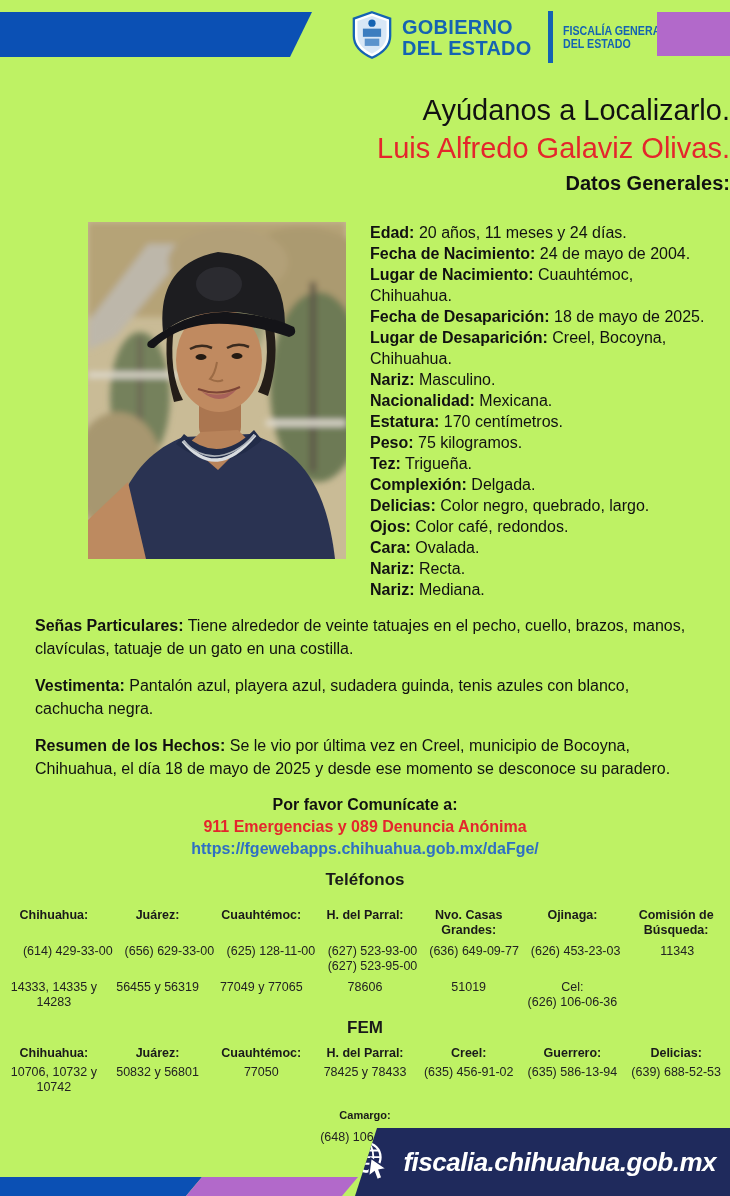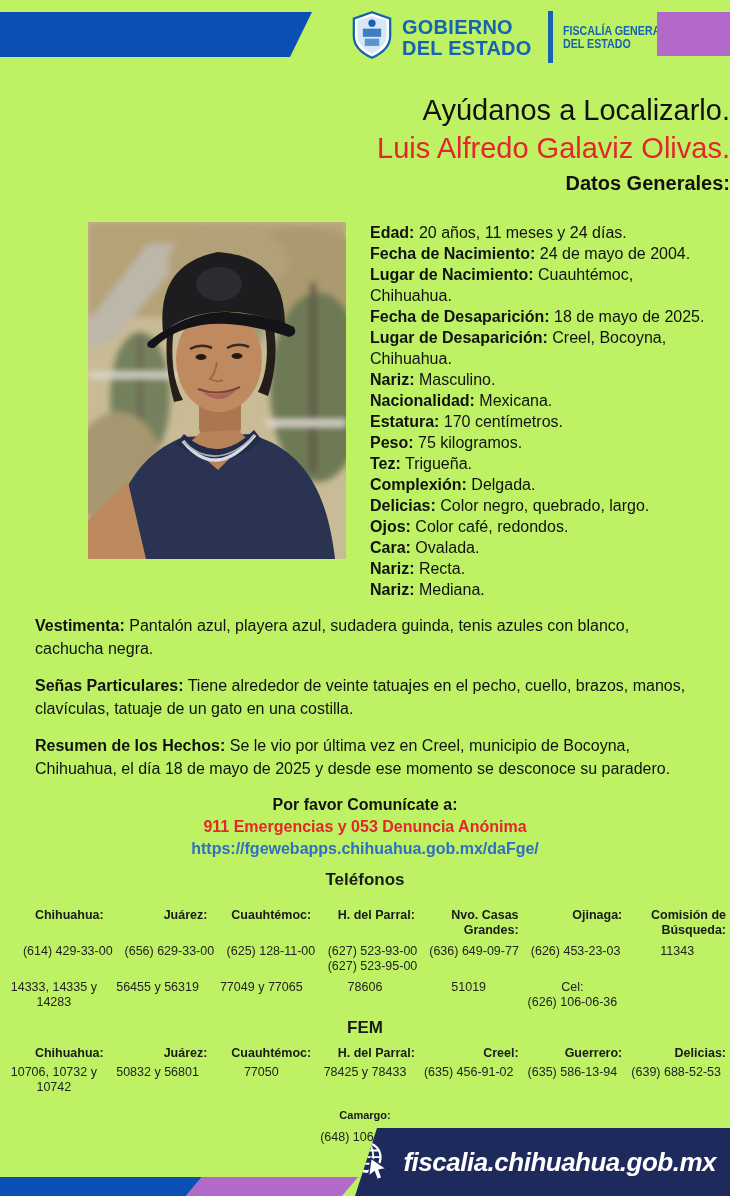--- a/index.html
+++ b/index.html
@@ -54,21 +54,21 @@
   .contact .red { color:#e4262c; }
   .contact .link { color:#2f6fc4; text-decoration:none; }
 
   
   .phones { margin-top:10px; }
   .tel-divider { display:flex; align-items:center; margin:0 6px;flex-direction:column; }
   .tel-divider .line { flex:1; height:2px; background:#2a2a2a; }
   .tel-divider .tel-title { font-weight:bold; font-size:17px; padding:0 20px; color:#1a1a1a; }
   .grid7 { display:grid; grid-template-columns:repeat(7,1fr); column-gap:4px; padding:0 4px; text-align:center; }
   .cell { font-size:12.5px; line-height:15px; color:#222; white-space:pre-line; }
-  .cell.hdr { font-weight:bold; color:#1a1a1a;text-align:right; }
+  .cell.hdr { font-weight:bold; color:#1a1a1a; }
   .hdr-row { margin-top:18px; }
   .hdr-row .cell { min-height:32px; }
   .val-row1 { margin-top:4px;padding-left:19px; }
   .val-row1 .cell { min-height:34px; }
   .val-row2 { margin-top:2px; }
   .fem-title { text-align:center; font-weight:bold; font-size:17px; color:#1a1a1a; margin-top:8px; }
   .fem-hdr { margin-top:8px; }
   .fem-val { margin-top:4px; }
   .camargo { text-align:center; margin-top:14px; }
   .camargo .c1 { font-weight:bold; font-size:11px; color:#1a1a1a; }
@@ -190,28 +190,28 @@
       <div class="field"><span class="lbl">Complexión:</span> <span>Delgada.</span></div>
       <div class="field"><span class="lbl">Delicias:</span> <span>Color negro, quebrado, largo.</span></div>
       <div class="field"><span class="lbl">Ojos:</span> <span>Color café, redondos.</span></div>
       <div class="field"><span class="lbl">Cara:</span> <span>Ovalada.</span></div>
       <div class="field"><span class="lbl">Nariz:</span> <span>Recta.</span></div>
       <div class="field"><span class="lbl">Nariz:</span> <span>Mediana.</span></div>
     </div>
   </div>
 
   <div class="paras">
+    <div class="para"><span class="lbl">Señas Particulares:</span> <span>Tiene alrededor de veinte tatuajes en el pecho, cuello, brazos, manos, clavículas, tatuaje de un gato en una costilla.</span></div>
     <div class="para"><span class="lbl">Vestimenta:</span> <span>Pantalón azul, playera azul, sudadera guinda, tenis azules con blanco, cachucha negra.</span></div>
-    <div class="para"><span class="lbl">Señas Particulares:</span> <span>Tiene alrededor de veinte tatuajes en el pecho, cuello, brazos, manos, clavículas, tatuaje de un gato en una costilla.</span></div>
     <div class="para"><span class="lbl">Resumen de los Hechos:</span> <span>Se le vio por última vez en Creel, municipio de Bocoyna, Chihuahua, el día 18 de mayo de 2025 y desde ese momento se desconoce su paradero.</span></div>
   </div>
 
   <div class="contact">
     <div>Por favor Comunícate a:</div>
-    <div class="red">911 Emergencias y 053 Denuncia Anónima</div>
+    <div class="red">911 Emergencias y 089 Denuncia Anónima</div>
     <a class="link" href="#">https://fgewebapps.chihuahua.gob.mx/daFge/</a>
   </div>
 
   <div class="phones">
     <div class="tel-divider">
       <div class="line"></div>
       <div class="tel-title">Teléfonos</div>
       <div class="line"></div>
     </div>
 

